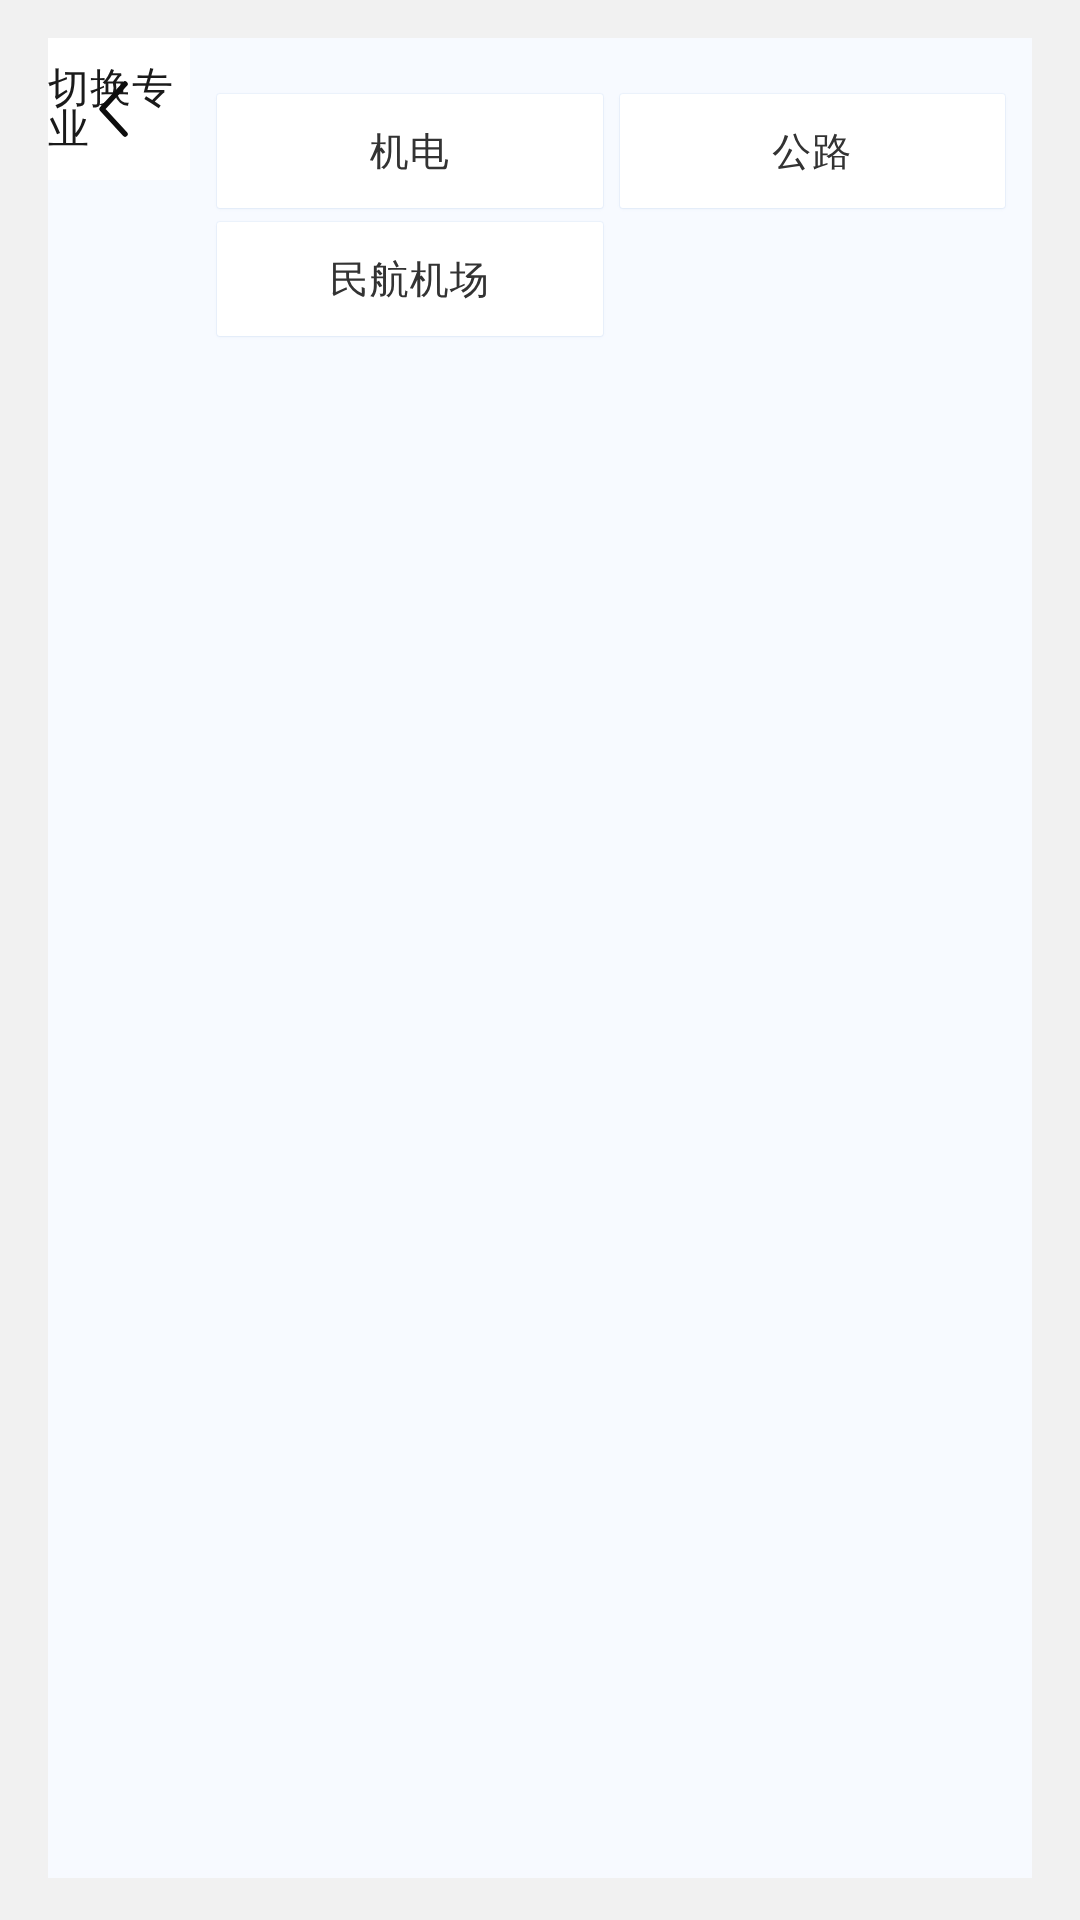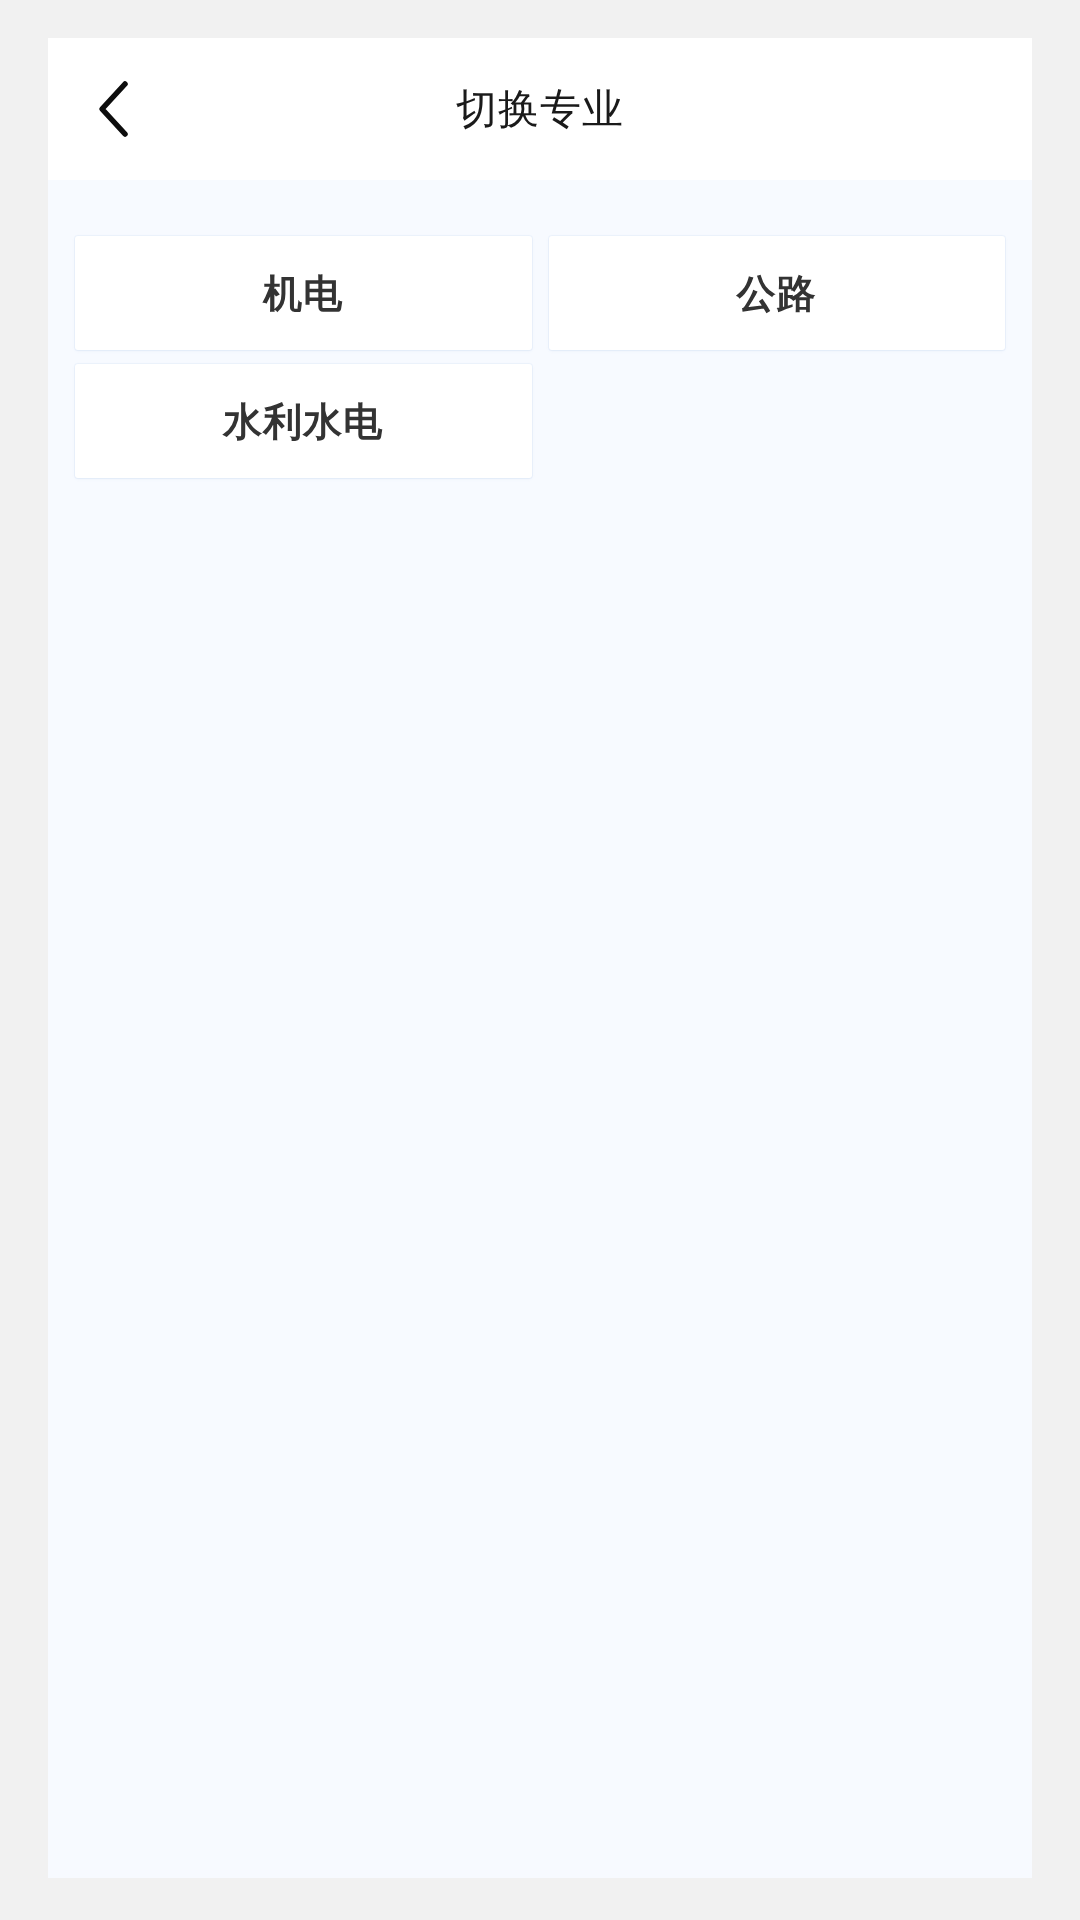--- a/index.html
+++ b/index.html
@@ -16,21 +16,21 @@
 
   
   .app-frame {
     position: absolute;
     left: 48px;
     top: 38px;
     width: 984px;
     height: 1840px;
     background: #f7faff;
     display: flex;
-    flex-direction: column;
+    flex-direction: row;
     overflow: hidden;
   }
 
   
   .navbar {
     position: relative;
     height: 142px;
     flex: 0 0 142px;
     background: #ffffff;
     display: flex;
@@ -85,21 +85,21 @@
     display: flex;
     align-items: center;
     justify-content: center;
     box-shadow: 0 1px 3px rgba(140, 170, 215, 0.13),
                 0 0 0 1px rgba(235, 242, 252, 0.9);
     cursor: pointer;
     user-select: none;
   }
   .major-card-label {
     font-size: 39px;
-    font-weight: 700;
+    font-weight: 400;
     color: #333333;
     letter-spacing: 1px;
     line-height: 1;
     text-align: center;
   }
 </style>
 </head>
 <body>
 
 <div class="app-frame">
@@ -122,24 +122,24 @@
         <span class="major-card-label">机电</span>
       </div>
 
       <div class="major-card">
         <span class="major-card-label">公路</span>
       </div>
 
 
 
 
+      <div class="major-card">
+        <span class="major-card-label">民航机场</span>
+      </div>
 
 
-      <div class="major-card">
-        <span class="major-card-label">水利水电</span>
-      </div>
 
 
 
     </div>
   </div>
 
 </div>
 
 </body></html>

